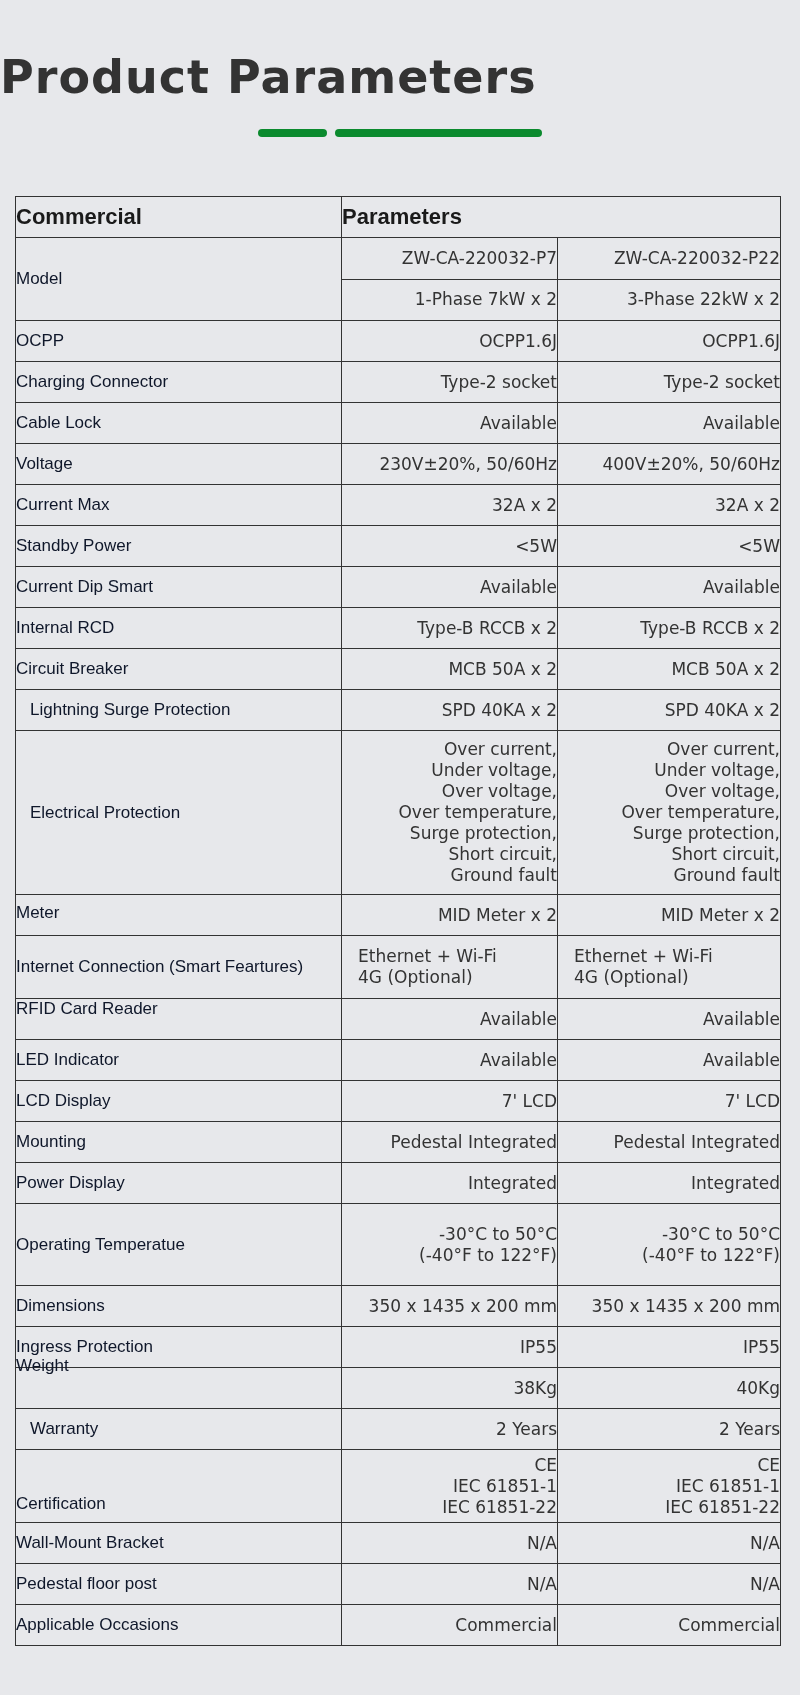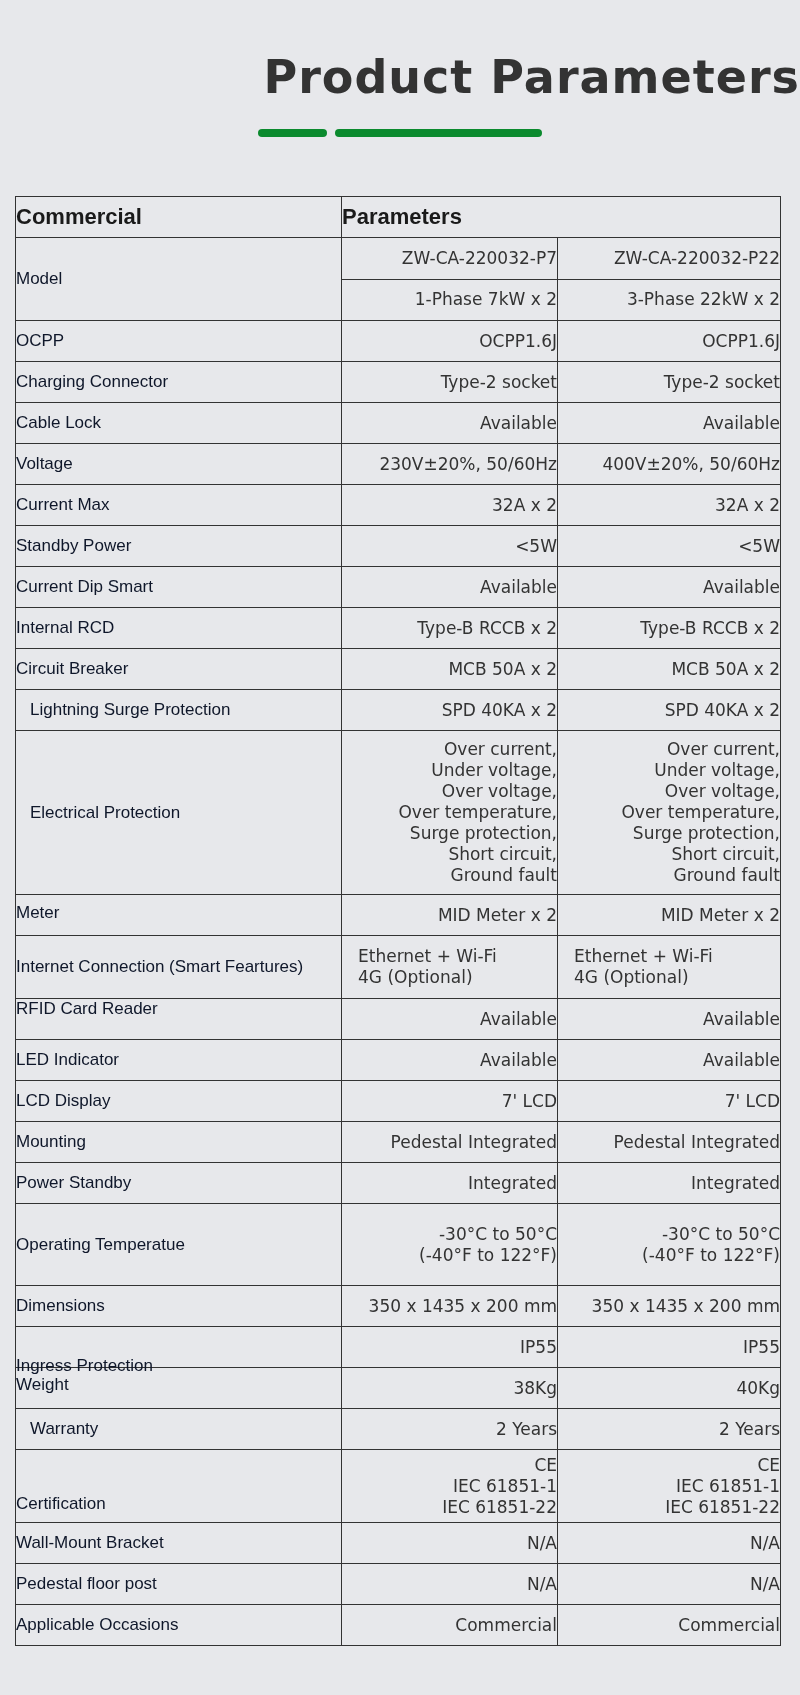--- a/index.html
+++ b/index.html
@@ -5,21 +5,21 @@
   html, body { margin: 0; padding: 0; }
   body {
     width: 800px; height: 1695px;
     background: #e7e8eb;
     position: relative;
     overflow: hidden;
     font-family: "Liberation Sans", sans-serif;
   }
   .title {
     position: absolute; left: 0; top: 50px; width: 800px;
-    text-align: right;
+    text-align: left;
     font-family: "DejaVu Sans", sans-serif;
     font-weight: bold;
     font-size: 46px;
     letter-spacing: 1px;
     color: #333333;
   }
   .bar { position: absolute; height: 8px; border-radius: 4px; background: #0b8a2e; top: 129px; }
   .bar1 { left: 258px; width: 69px; }
   .bar2 { left: 335px; width: 207px; }
 
@@ -47,21 +47,21 @@
     font-size: 17px; color: #0f172a;
     text-align: left;
   }
   td.val {
     text-align: right;
     font-family: "DejaVu Sans", sans-serif;
     font-size: 17px; color: #333;
     line-height: 21px;
   }
   td.val.left { text-align: left; padding-left: 16px; }
-  .ml { white-space: pre-line; margin-top: 19px; }
+  .ml { white-space: pre-line; }
   tr.r41 td { height: 40px; }
   .ip-label { position: relative; top: -10px; line-height: 19px; }
 </style>
 </head>
 <body>
 
 <div class="title">Product Parameters</div>
 <div class="bar bar1"></div>
 <div class="bar bar2"></div>
 
@@ -179,21 +179,21 @@
     <td class="label">LCD Display</td>
     <td class="val">7' LCD</td>
     <td class="val">7' LCD</td>
   </tr>
   <tr class="r41">
     <td class="label">Mounting</td>
     <td class="val">Pedestal Integrated</td>
     <td class="val">Pedestal Integrated</td>
   </tr>
   <tr class="r41">
-    <td class="label">Power Standby</td>
+    <td class="label">Power Display</td>
     <td class="val">Integrated</td>
     <td class="val">Integrated</td>
   </tr>
   <tr>
     <td class="label" style="height:81px">Operating Temperatue</td>
     <td class="val ml">-30°C to 50°C
 (-40°F to 122°F)</td>
     <td class="val ml">-30°C to 50°C
 (-40°F to 122°F)</td>
   </tr>

